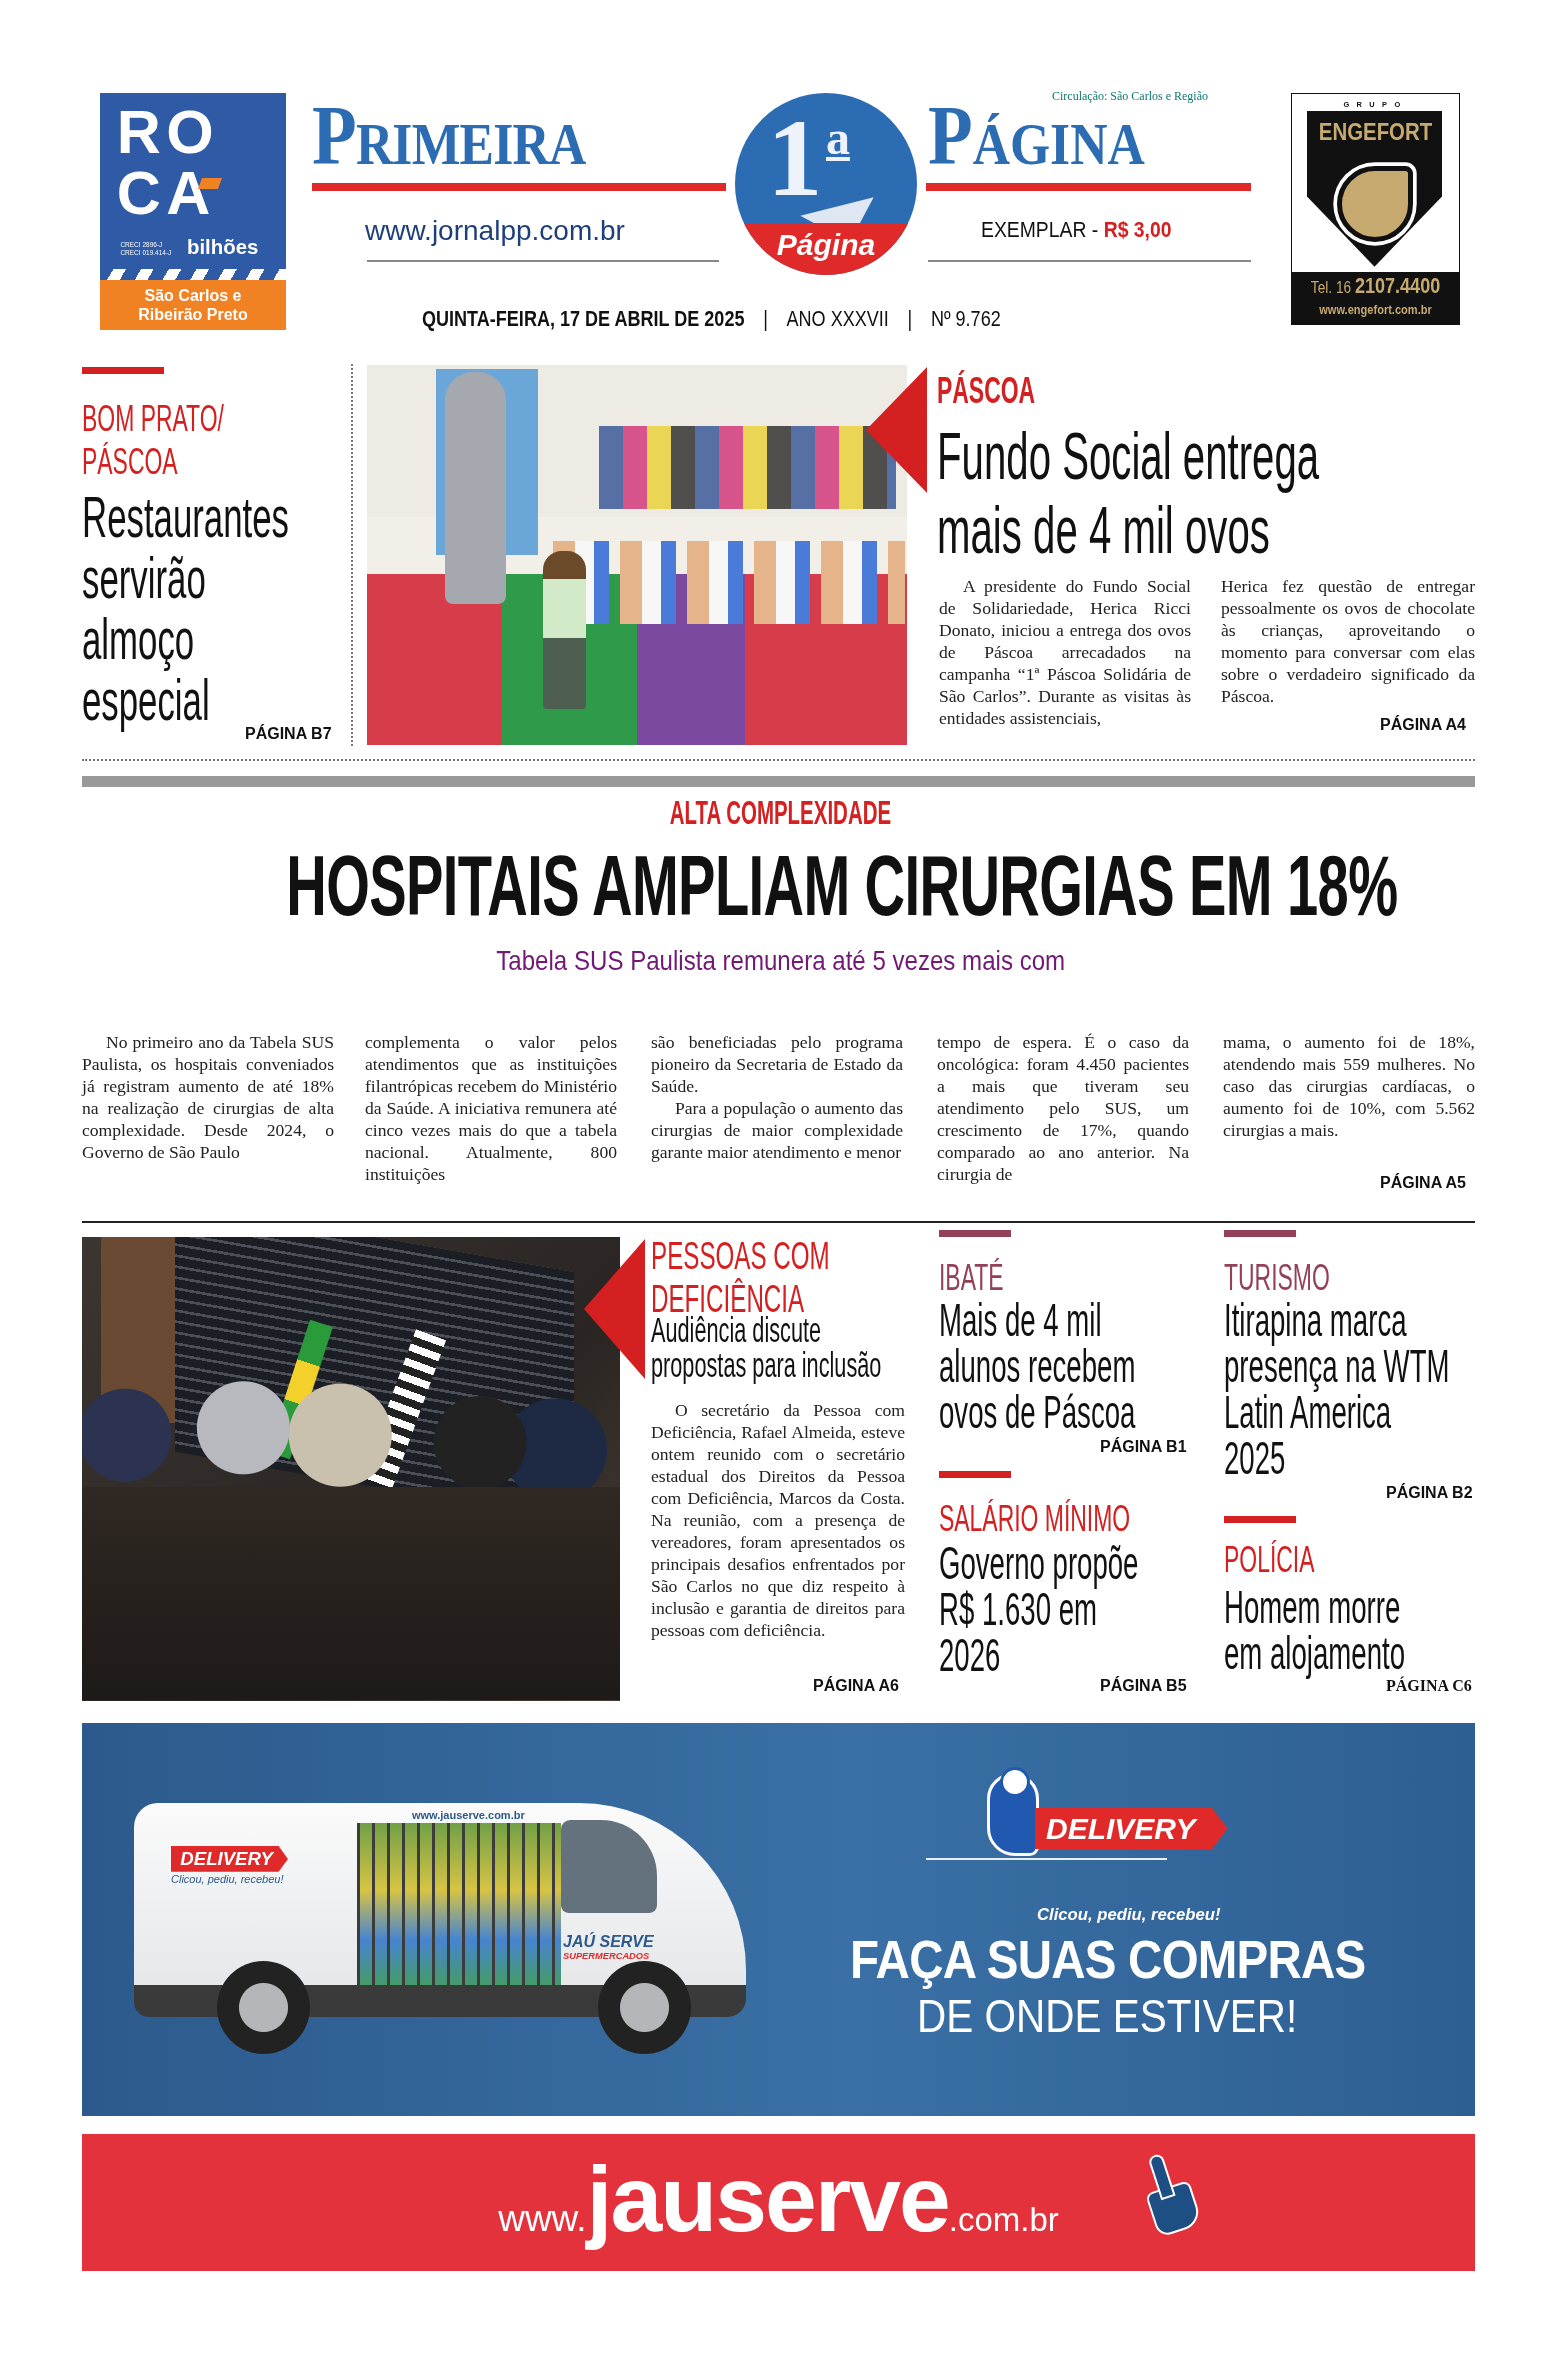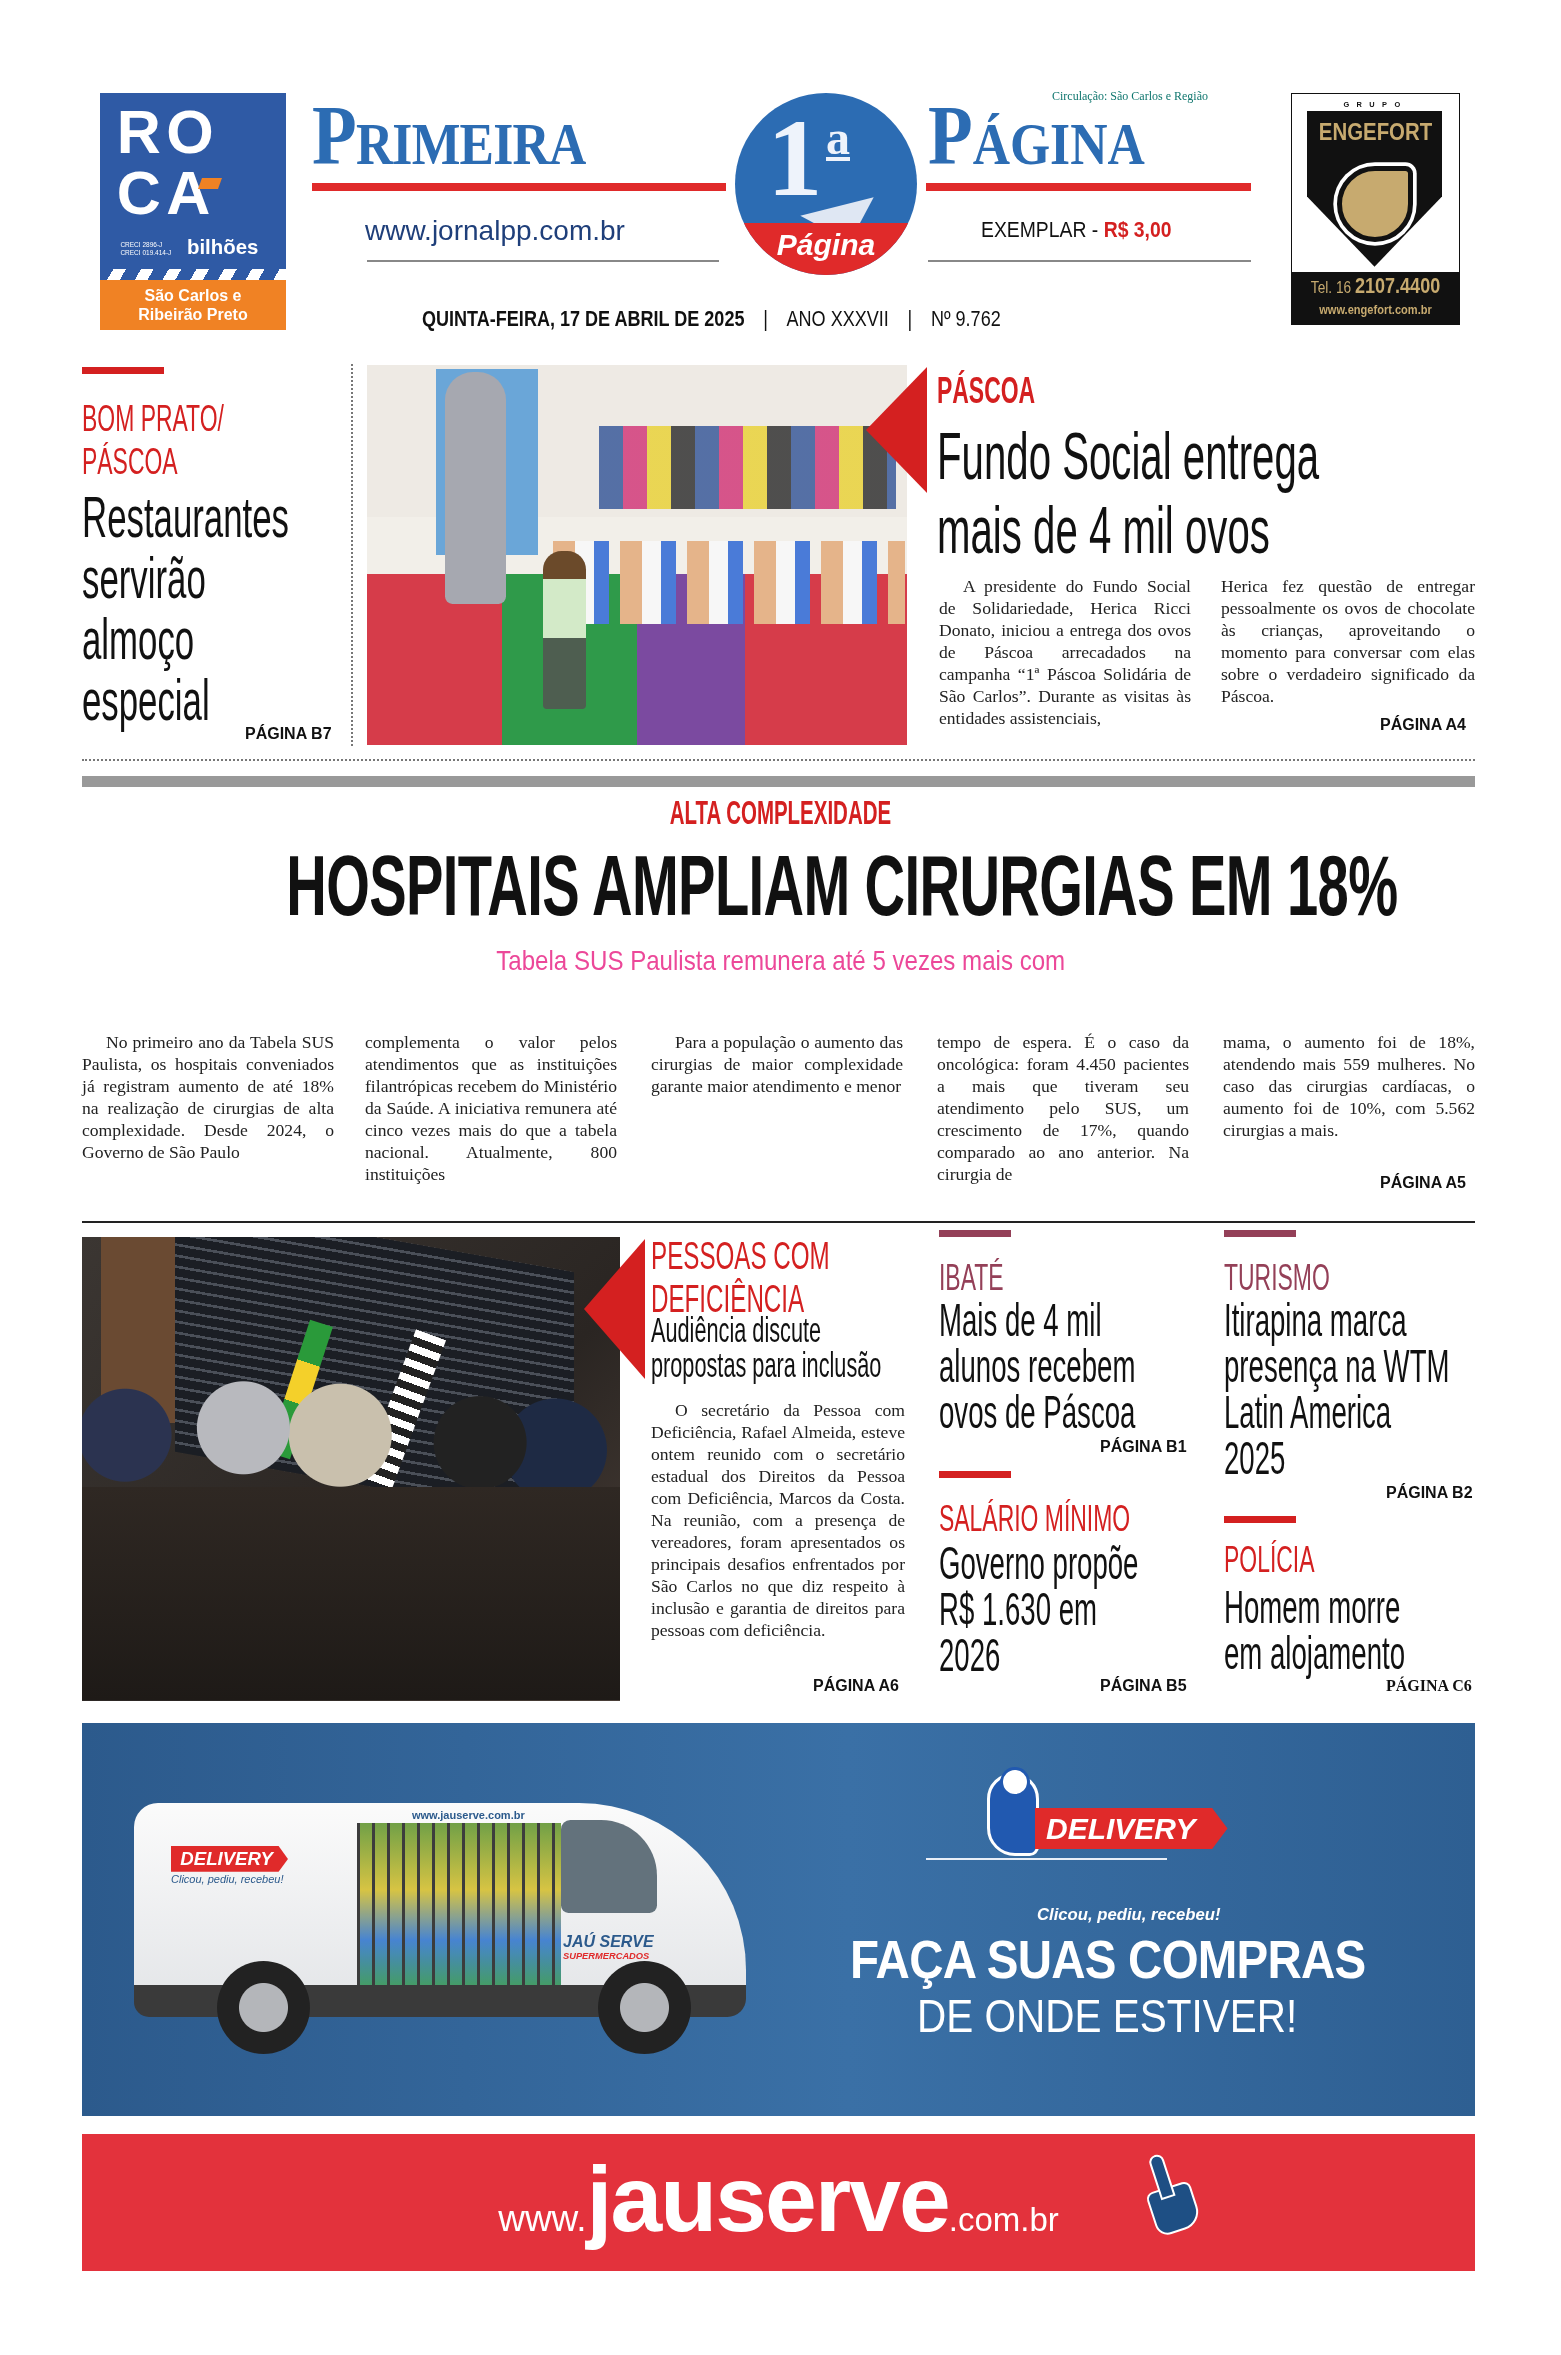--- a/index.html
+++ b/index.html
@@ -70,21 +70,21 @@
   .body-serif { font-family: "Liberation Serif", "DejaVu Serif", serif; font-size: 17.6px; line-height: 22px; color: #222; text-align: justify; }
   .body-serif p { text-indent: 24px; }
   .body-serif p.noind { text-indent: 0; }
 
   
   .lead-rule { left: 82px; top: 776px; width: 1393px; height: 11px; background: #999; }
   .lead-kicker { left: 0; width: 1561px; top: 794px; text-align: center; }
   .lead-kicker span { color: #d42020; font-weight: bold; font-size: 33px; display: inline-block; transform: scaleX(0.62); }
   .lead-headline { left: 0; width: 1561px; top: 835px; text-align: right; }
   .lead-headline span { color: #111; font-weight: bold; font-size: 85px; line-height: 102px; display: inline-block; transform: scaleX(0.66); white-space: nowrap; letter-spacing: -0.9px; }
-  .lead-deck { left: 0; width: 1561px; top: 942px; text-align: center; font-size: 28px; line-height: 37px; color: #ec4899; }
+  .lead-deck { left: 0; width: 1561px; top: 942px; text-align: center; font-size: 28px; line-height: 37px; color: #701a75; }
   .lead-deck span { display: inline-block; transform: scaleX(0.86); white-space: nowrap; }
   .col5 { top: 1031px; width: 252px; }
 
   
   .black-rule { left: 82px; top: 1221px; width: 1393px; height: 1.9px; background: #222; }
   .photo-meeting { left: 82px; top: 1237px; width: 538px; height: 464px; background: linear-gradient(135deg, #3b3632 0%, #2a2522 60%, #4a3f38 100%); }
   .photo-meeting .blinds { position: absolute; left: 93px; top: 0; width: 399px; height: 250px; background: repeating-linear-gradient(#1b1e24 0 8.3px, #4a4f58 8.3px 11px); transform: skewY(10deg); }
   .photo-meeting .wood { position: absolute; left: 18.6px; top: 0; width: 74px; height: 186px; background: #6a4a32; }
   .photo-meeting .flag-br { position: absolute; left: 206px; top: 83px; width: 24px; height: 139px; background: linear-gradient(#2a9a3a 0 30%, #f4d02a 30% 60%, #2a9a3a 60%); transform: rotate(18deg); }
   .photo-meeting .flag-sp { position: absolute; left: 306px; top: 93px; width: 32px; height: 158px; background: repeating-linear-gradient(#fff 0 7.4px, #222 7.4px 15px); transform: rotate(20deg); }
@@ -233,20 +233,21 @@
   <div><span>Tabela SUS Paulista remunera até 5 vezes mais com</span></div>
 </div>
 
 <div class="abs col5 body-serif" style="left:82px;">
     <p>No primeiro ano da Tabela SUS Paulista, os hospitais conveniados já registram aumento de até 18% na realização de cirurgias de alta complexidade. Desde 2024, o Governo de São Paulo</p>
   </div>
 <div class="abs col5 body-serif" style="left:365px;">
     <p class="noind">complementa o valor pelos atendimentos que as instituições filantrópicas recebem do Ministério da Saúde. A iniciativa remunera até cinco vezes mais do que a tabela nacional. Atualmente, 800 instituições</p>
   </div>
 <div class="abs col5 body-serif" style="left:651px;">
+  <p class="noind">são beneficiadas pelo programa pioneiro da Secretaria de Estado da Saúde.</p>
   <p>Para a população o aumento das cirurgias de maior complexidade garante maior atendimento e menor</p>
 </div>
 <div class="abs col5 body-serif" style="left:937px;">
     <p class="noind">tempo de espera. É o caso da oncológica: foram 4.450 pacientes a mais que tiveram seu atendimento pelo SUS, um crescimento de 17%, quando comparado ao ano anterior. Na cirurgia de</p>
   </div>
 <div class="abs col5 body-serif" style="left:1223px;">
     <p class="noind">mama, o aumento foi de 18%, atendendo mais 559 mulheres. No caso das cirurgias cardíacas, o aumento foi de 10%, com 5.562 cirurgias a mais.</p>
   </div>
 <div class="abs pageref" style="left:1380px; top:1174px;">PÁGINA A5</div>
 

